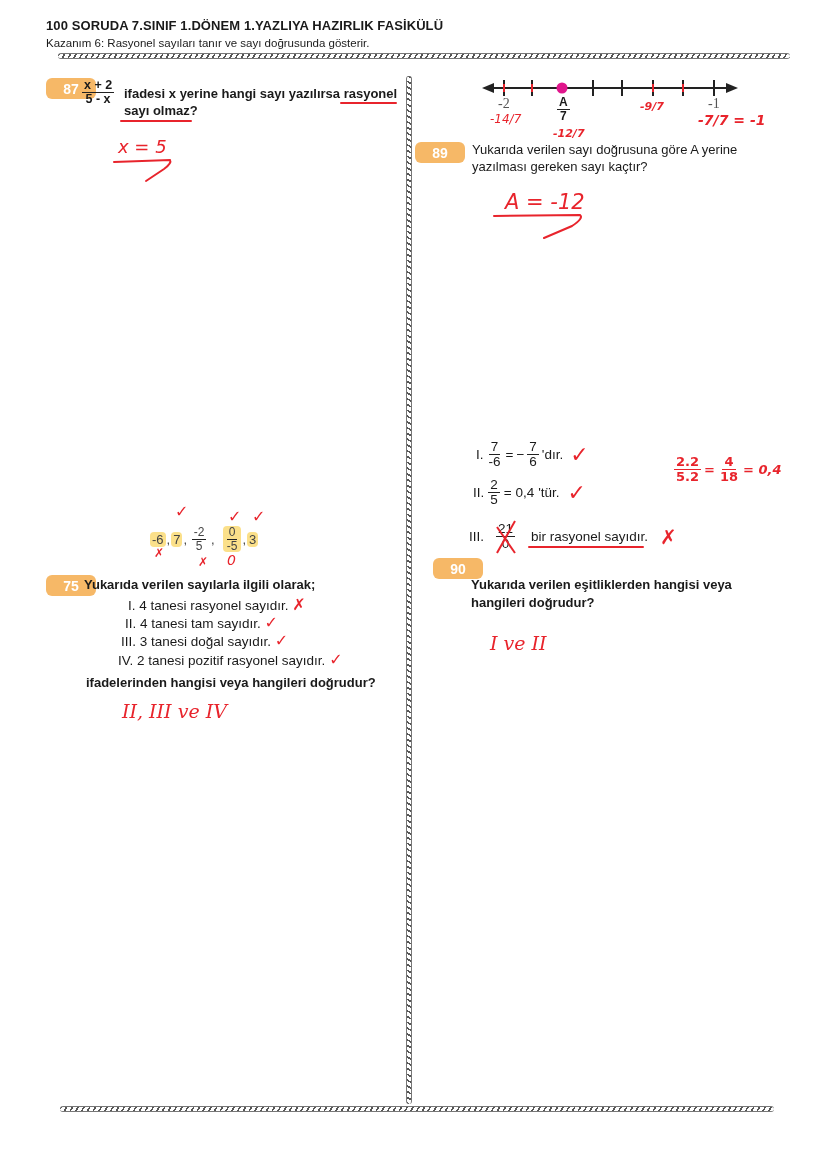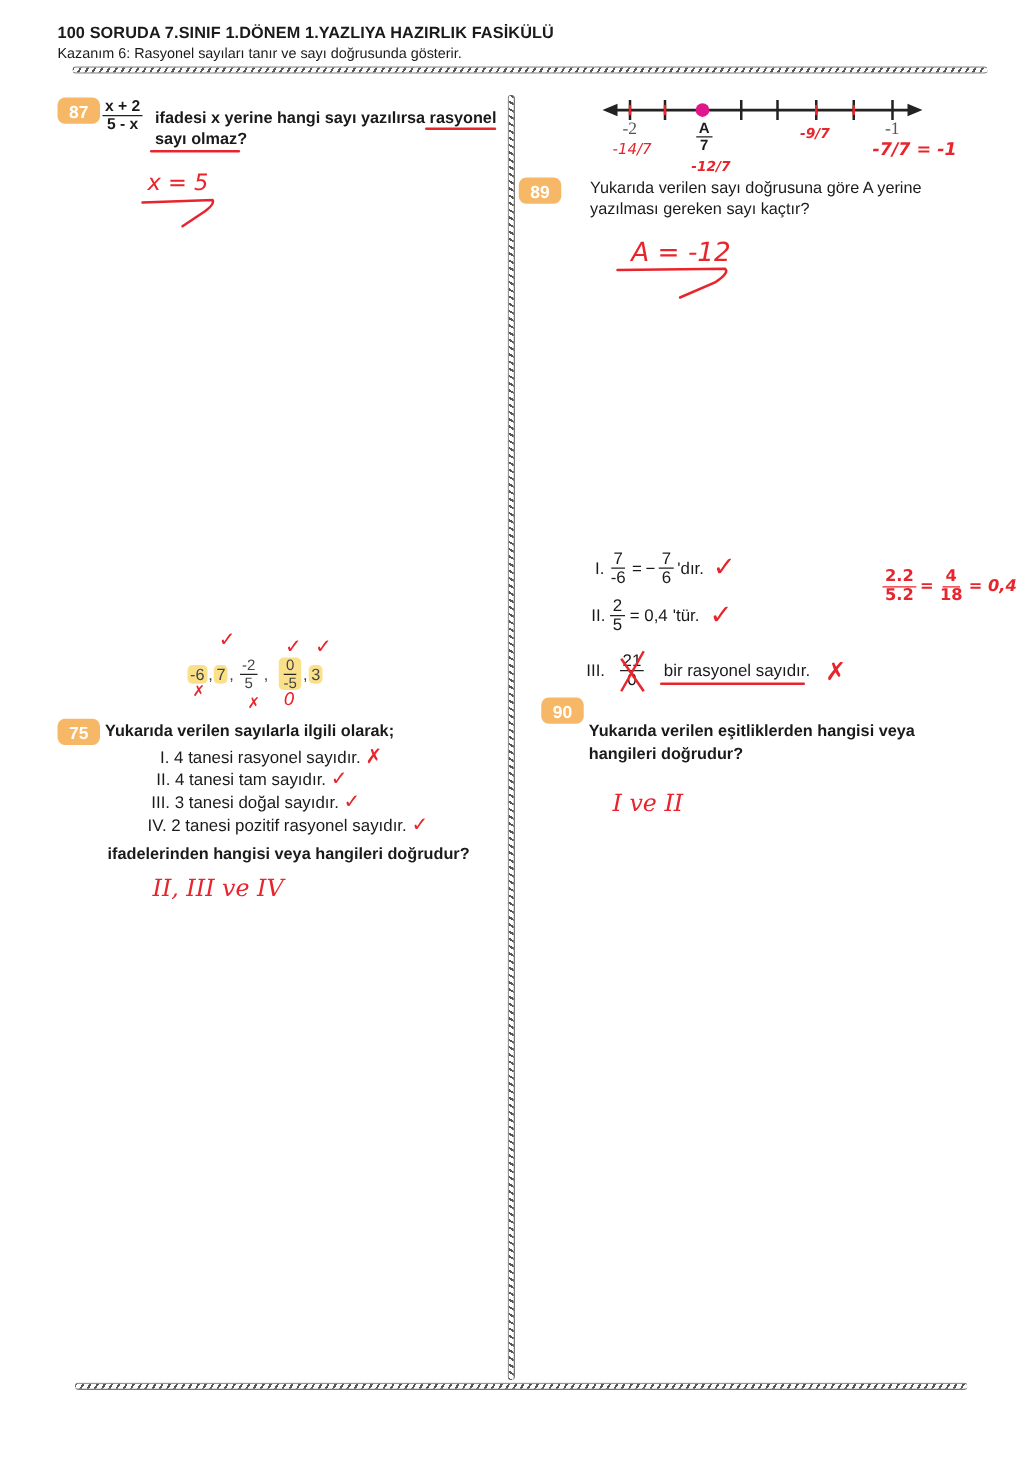--- a/index.html
+++ b/index.html
@@ -10,21 +10,21 @@
   .doc-title { left: 46px; top: 18px; font-size: 13px; font-weight: bold; letter-spacing: 0.1px; white-space: nowrap; }
   .doc-subtitle { left: 46px; top: 37px; font-size: 11.5px; white-space: nowrap; }
 
   .rope-h { height: 6px;
     background: repeating-linear-gradient(120deg, #555 0 1.6px, #fff 1.6px 5px);
     border-top: 1px solid #777; border-bottom: 1px solid #777; border-radius: 3px; }
   .rope-v { width: 6px;
     background: repeating-linear-gradient(30deg, #555 0 1.6px, #fff 1.6px 5px);
     border-left: 1px solid #777; border-right: 1px solid #777; border-radius: 3px; }
 
-  .qbadge { width: 34px; height: 21px; background: #f6b867; color: #fff; border-radius: 6px;
+  .qbadge { width: 50px; height: 21px; background: #f6b867; color: #fff; border-radius: 6px;
     font-weight: bold; font-size: 14px; display: flex; align-items: center; justify-content: center;
     font-family: "Liberation Sans", sans-serif; }
 
   .frac { display: inline-flex; flex-direction: column; align-items: center; line-height: 1.05; vertical-align: middle; }
   .frac .num { border-bottom: 1.3px solid #222; padding: 0 2px; }
   .frac .den { padding: 0 2px; }
 
   .q-bold { font-weight: bold; font-size: 13px; }
   .q-body { font-size: 13px; }
   .arial { font-family: "Liberation Sans", sans-serif; }
@@ -178,21 +178,21 @@
     <svg style="position:absolute; left:-3px; top:-3px;" width="26" height="36">
       <line x1="4" y1="34" x2="22" y2="2" stroke="#e8242c" stroke-width="2"></line>
       <line x1="4" y1="8" x2="22" y2="34" stroke="#e8242c" stroke-width="2"></line>
     </svg>
   </span>
   <span style="margin-left:4px;">bir rasyonel sayıdır.</span>
   <span class="hw" style="font-size:20px; font-style:normal;">✗</span>
 </div>
 <div class="red-line" style="left:528px; top:546px; width:116px;"></div>
 
-<div class="abs hw" style="left:674px; top:455px; display:flex; align-items:center; gap:3px; font-size:13px; font-weight:bold;margin-left:32px;">
+<div class="abs hw" style="left:674px; top:455px; display:flex; align-items:center; gap:3px; font-size:13px; font-weight:bold;">
   <span class="frac" style="font-style:normal;">
     <span class="num" style="border-color:#e8242c;">2.2</span>
     <span class="den">5.2</span>
   </span>
   <span>=</span>
   <span class="frac" style="font-style:normal;">
     <span class="num" style="border-color:#e8242c;">4</span>
     <span class="den">18</span>
   </span>
   <span>= 0,4</span>

